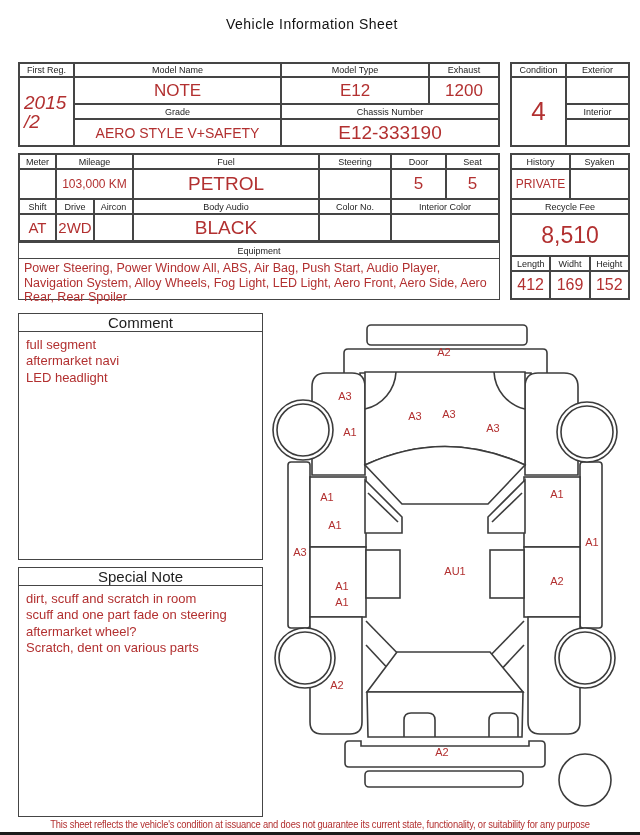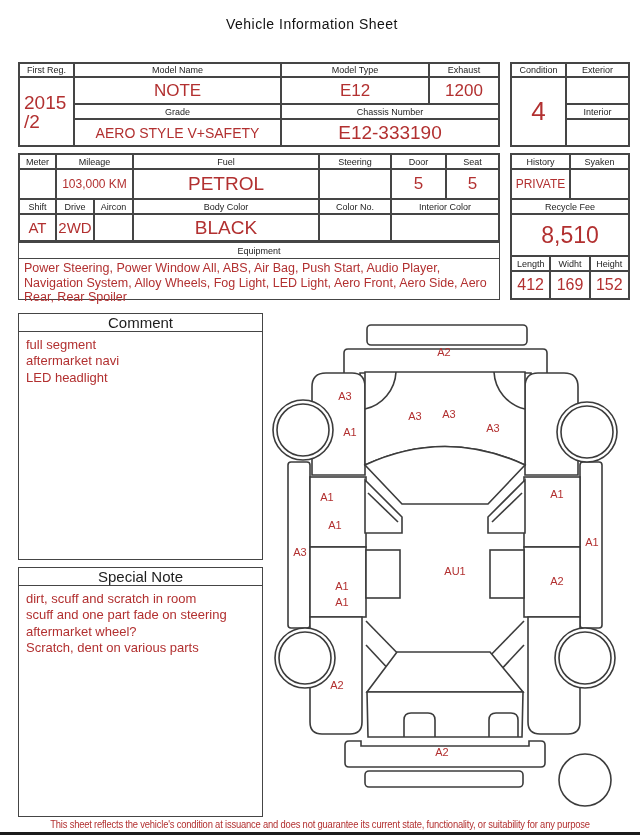--- a/index.html
+++ b/index.html
@@ -25,21 +25,21 @@
   .fs23 { font-size:23px; } .fs26 { font-size:26px; }
   #t1-main { left:18px; top:62px; width:482px; height:85px;
     grid-template-columns:55px 207px 148px 1fr; grid-template-rows:14px 27px 15px 1fr; }
   #t1-right { left:510px; top:62px; width:120px; height:85px;
     grid-template-columns:55px 1fr; grid-template-rows:14px 27px 15px 1fr; }
   #t2-main { left:18px; top:153px; width:482px; height:89px;
     grid-template-columns:37px 38px 39px 186px 72px 55px 1fr; grid-template-rows:15px 30px 15px 1fr; }
   #t2-right { left:510px; top:153px; width:120px; height:147px;
     grid-template-columns:repeat(6,1fr); grid-template-rows:15px 30px 15px 42px 15px 1fr; }
   .firstreg { flex-direction:column; align-items:flex-start; justify-content:center;
-    padding-left:4px; line-height:1.0; font-size:19px; }
+    padding-left:4px; line-height:1.0; font-size:19px;font-style:italic; }
   #equip-box { left:18px; top:242px; width:482px; height:58px;
     border:1px solid #454545; box-sizing:border-box; background:#fff; }
   .box-hdr { height:15px; border-bottom:1px solid #454545; display:flex;
     align-items:center; justify-content:center; font-size:9px; }
   .box-hdr2 { height:17px; border-bottom:1px solid #454545; display:flex;
     align-items:center; justify-content:center; font-size:15px; }
   .equip-text { padding:2px 5px; font-size:12.5px; line-height:1.17; color:#b23030; }
   #comment-box { left:18px; top:313px; width:245px; height:247px;
     border:1px solid #454545; box-sizing:border-box; background:#fff; }
   #special-box { left:18px; top:567px; width:245px; height:250px;
@@ -97,21 +97,21 @@
   <div class="cell hdr" style="grid-area:1/7/2/8">Seat</div>
   <div class="cell val" style="grid-area:2/1/3/2"></div>
   <div class="cell val fs12" style="grid-area:2/2/3/4">103,000 KM</div>
   <div class="cell val fs19" style="grid-area:2/4/3/5">PETROL</div>
   <div class="cell val" style="grid-area:2/5/3/6"></div>
   <div class="cell val fs17" style="grid-area:2/6/3/7">5</div>
   <div class="cell val fs17" style="grid-area:2/7/3/8">5</div>
   <div class="cell hdr" style="grid-area:3/1/4/2">Shift</div>
   <div class="cell hdr" style="grid-area:3/2/4/3">Drive</div>
   <div class="cell hdr" style="grid-area:3/3/4/4">Aircon</div>
-  <div class="cell hdr" style="grid-area:3/4/4/5">Body Color</div>
+  <div class="cell hdr" style="grid-area:3/4/4/5">Body Audio</div>
   <div class="cell hdr" style="grid-area:3/5/4/6">Color No.</div>
   <div class="cell hdr" style="grid-area:3/6/4/8">Interior Color</div>
   <div class="cell val fs15" style="grid-area:4/1/5/2">AT</div>
   <div class="cell val fs15" style="grid-area:4/2/5/3">2WD</div>
   <div class="cell val" style="grid-area:4/3/5/4"></div>
   <div class="cell val fs19" style="grid-area:4/4/5/5">BLACK</div>
   <div class="cell val" style="grid-area:4/5/5/6"></div>
   <div class="cell val" style="grid-area:4/6/5/8"></div>
 </div>
 

